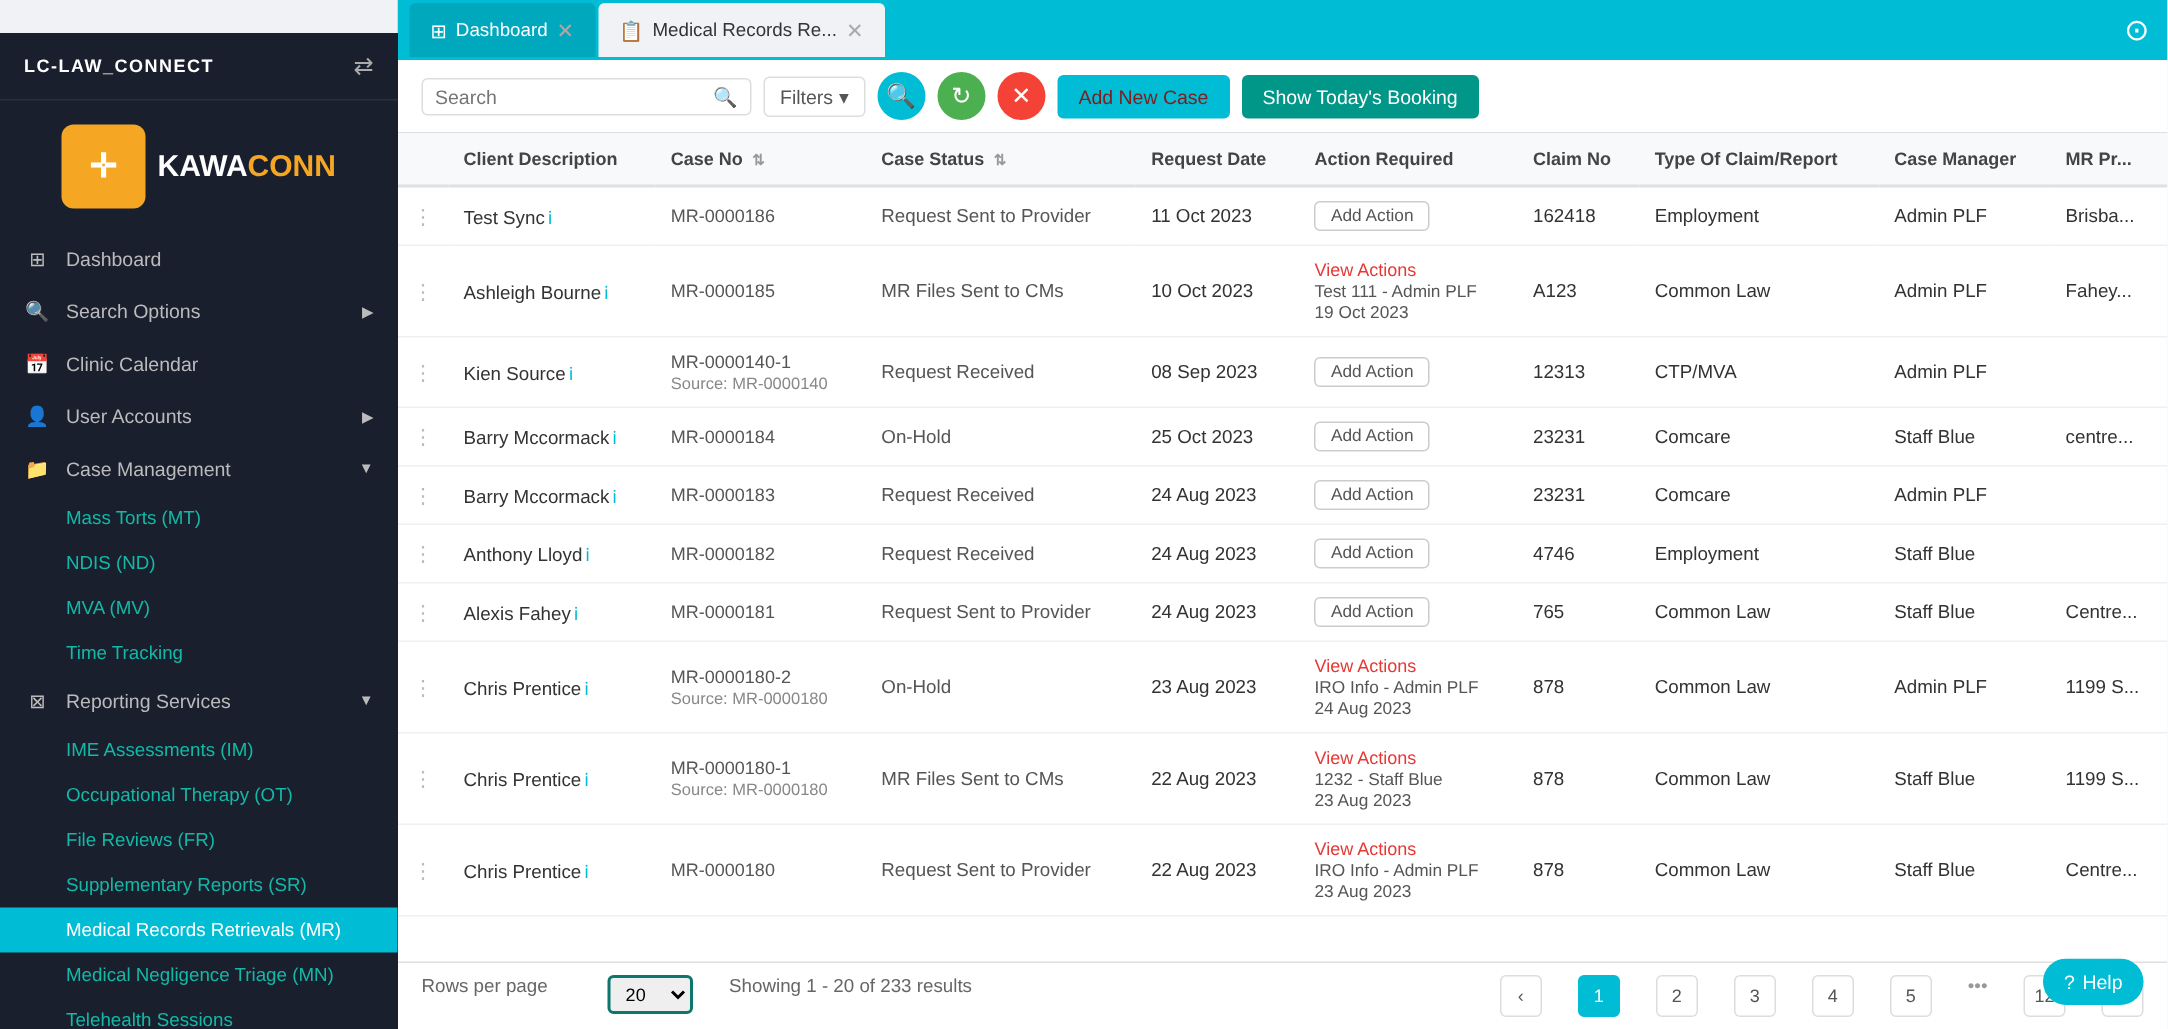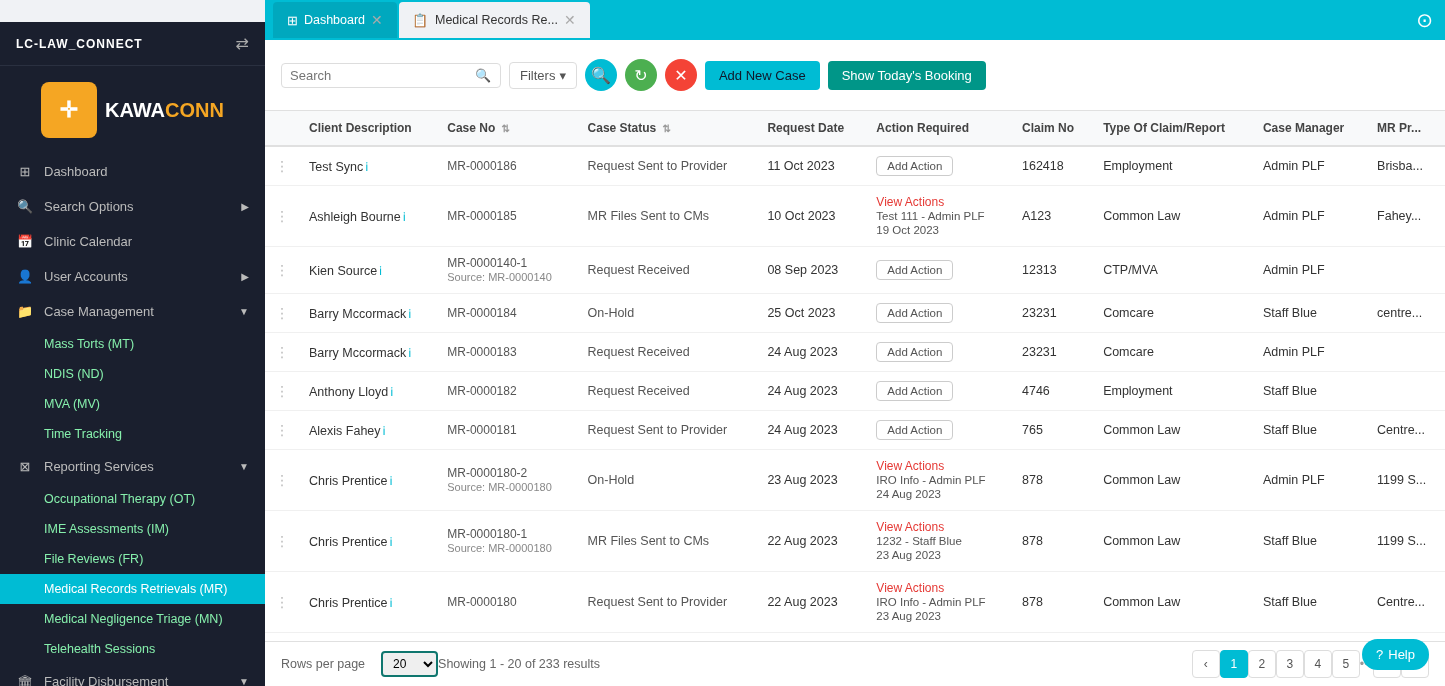--- a/index.html
+++ b/index.html
@@ -12,65 +12,65 @@
     .sidebar-toggle { color: #aaa; cursor: pointer; font-size: 16px; }
     .logo-area { padding: 16px; display: flex; align-items: center; justify-content: center; }
     .logo-box { background: #f5a623; width: 56px; height: 56px; border-radius: 8px; display: flex; align-items: center; justify-content: center; color: white; font-size: 22px; font-weight: 900; }
     .logo-text { margin-left: 8px; }
     .logo-text .kawa { color: #fff; font-size: 20px; font-weight: 700; }
     .logo-text .conn { color: #f5a623; font-size: 20px; font-weight: 700; }
     .nav-item { display: flex; align-items: center; padding: 10px 16px; cursor: pointer; color: #bbb; font-size: 13px; gap: 10px; position: relative; }
     .nav-item .nav-icon { width: 18px; text-align: center; }
     .nav-item .nav-label { flex: 1; }
     .nav-item .nav-arrow { font-size: 10px; }
-    .sub-item { padding: 8px 16px 8px 44px; cursor: pointer; color: #86efac; font-size: 12.5px; }
+    .sub-item { padding: 8px 16px 8px 44px; cursor: pointer; color: #14b8a6; font-size: 12.5px; }
     .sub-item.active { background: #00bcd4; color: #fff; border-radius: 0; }
 
     
     .main { flex: 1; display: flex; flex-direction: column; overflow: hidden; }
 
     
     .tab-bar { background: #00bcd4; display: flex; align-items: center; height: 40px; padding: 0 8px; gap: 2px; position: relative; }
     .tab { display: flex; align-items: center; gap: 6px; padding: 6px 14px; border-radius: 4px 4px 0 0; font-size: 12.5px; cursor: pointer; color: #fff; background: rgba(0,0,0,0.1); height: 36px; }
     .tab.active { background: #f0f2f5; color: #333; }
     .tab-close { font-size: 14px; color: #aaa; cursor: pointer; }
     .tab .tab-icon { font-size: 13px; }
     .user-icon-top { position: absolute; right: 12px; top: 50%; transform: translateY(-50%); color: #fff; font-size: 20px; cursor: pointer; }
 
     
-    .toolbar { background: #fff; padding: 19px 16px; display: flex; align-items: center; gap: 8px; border-bottom: 1px solid #e0e0e0; }
+    .toolbar { background: #fff; padding: 8px 16px; display: flex; align-items: center; gap: 8px; border-bottom: 1px solid #e0e0e0; }
     .search-box { display: flex; align-items: center; border: 1px solid #ddd; border-radius: 4px; padding: 4px 8px; background: #fff; gap: 6px; width: 220px; }
     .search-box input { border: none; outline: none; font-size: 13px; width: 100%; }
     .btn-filter { display: flex; align-items: center; gap: 4px; border: 1px solid #ddd; border-radius: 4px; padding: 5px 10px; background: #fff; cursor: pointer; font-size: 13px; color: #555; }
     .btn-circle { width: 32px; height: 32px; border-radius: 50%; border: none; cursor: pointer; display: flex; align-items: center; justify-content: center; font-size: 16px; color: #fff; }
     .btn-search { background: #00bcd4; }
     .btn-refresh { background: #4caf50; }
     .btn-clear { background: #f44336; }
-    .btn-new { background: #00bcd4; color: #0f172a; border: none; border-radius: 4px; padding: 7px 14px; cursor: pointer; font-size: 13px; font-weight: 500; }
+    .btn-new { background: #00bcd4; color: #7f1d1d; border: none; border-radius: 4px; padding: 7px 14px; cursor: pointer; font-size: 13px; font-weight: 500; }
     .btn-booking { background: #009688; color: #fff; border: none; border-radius: 4px; padding: 7px 14px; cursor: pointer; font-size: 13px; font-weight: 500; }
 
     
     .table-container { flex: 1; overflow: auto; background: #fff; }
     table { width: 100%; border-collapse: collapse; font-size: 12.5px; }
     thead tr { background: #f8f9fa; border-bottom: 2px solid #e0e0e0; }
     thead th { padding: 10px 10px; text-align: left; font-weight: 600; color: #444; white-space: nowrap; font-size: 12px; }
     tbody tr { border-bottom: 1px solid #f0f0f0; }
     td { padding: 9px 10px; color: #333; vertical-align: middle; }
     .drag-handle { color: #bbb; cursor: grab; font-size: 14px; }
     .case-no { color: #555; font-size: 12px; }
     .case-no .source { color: #888; font-size: 11px; }
     .status-text { color: #555; }
     .action-btn { border: 1px solid #ccc; border-radius: 4px; padding: 3px 10px; background: #fff; cursor: pointer; font-size: 11.5px; color: #555; white-space: nowrap; }
     .view-actions { color: #e53935; font-size: 12px; font-weight: 500; cursor: pointer; }
     .view-actions-info { color: #555; font-size: 11.5px; }
     .client-name { color: #333; }
     .info-icon { color: #00bcd4; font-size: 12px; margin-left: 2px; cursor: pointer; }
 
     
-    .pagination-bar { background: #fff; border-top: 1px solid #e0e0e0; padding: 8px 16px; display: flex; align-items: center; gap: 0; font-size: 12.5px; }
+    .pagination-bar { background: #fff; border-top: 1px solid #e0e0e0; padding: 8px 16px; display: flex; align-items: flex-start; gap: 24px; font-size: 12.5px; }
     .rows-label { color: #666; }
     .rows-select { border: 2px solid #0f766e; border-radius: 4px; padding: 3px 6px; font-size: 12px; cursor: pointer; margin-left: 16px; }
     .showing-text { color: #666; flex: 1; }
     .page-btn { width: 28px; height: 28px; border: 1px solid #ddd; border-radius: 4px; background: #fff; cursor: pointer; display: flex; align-items: center; justify-content: center; font-size: 12px; color: #555; }
     .page-btn.active { background: #00bcd4; color: #fff; border-color: #00bcd4; }
     .page-dots { color: #999; }
     .help-btn { position: fixed; bottom: 16px; right: 16px; background: #00bcd4; color: #fff; border: none; border-radius: 20px; padding: 8px 14px; cursor: pointer; font-size: 13px; display: flex; align-items: center; gap: 5px; }
 
     .sort-icon { color: #999; font-size: 10px; margin-left: 3px; }
   </style>
@@ -122,23 +122,24 @@
   <div class="sub-item">NDIS (ND)</div>
   <div class="sub-item">MVA (MV)</div>
   <div class="sub-item">Time Tracking</div>
 
   <div class="nav-item">
     <span class="nav-icon">⊠</span>
     <span class="nav-label">Reporting Services</span>
     <span class="nav-arrow">▼</span>
   </div>
 
+  <div class="sub-item">IME Assessments (IM)</div>
   <div class="sub-item">Occupational Therapy (OT)</div>
-  <div class="sub-item">IME Assessments (IM)</div>
   <div class="sub-item">File Reviews (FR)</div>
+  <div class="sub-item">Supplementary Reports (SR)</div>
   <div class="sub-item active">Medical Records Retrievals (MR)</div>
   <div class="sub-item">Medical Negligence Triage (MN)</div>
   <div class="sub-item">Telehealth Sessions</div>
 
   <div class="nav-item">
     <span class="nav-icon">🏛</span>
     <span class="nav-label">Facility Disbursement</span>
     <span class="nav-arrow">▼</span>
   </div>
 </div>

